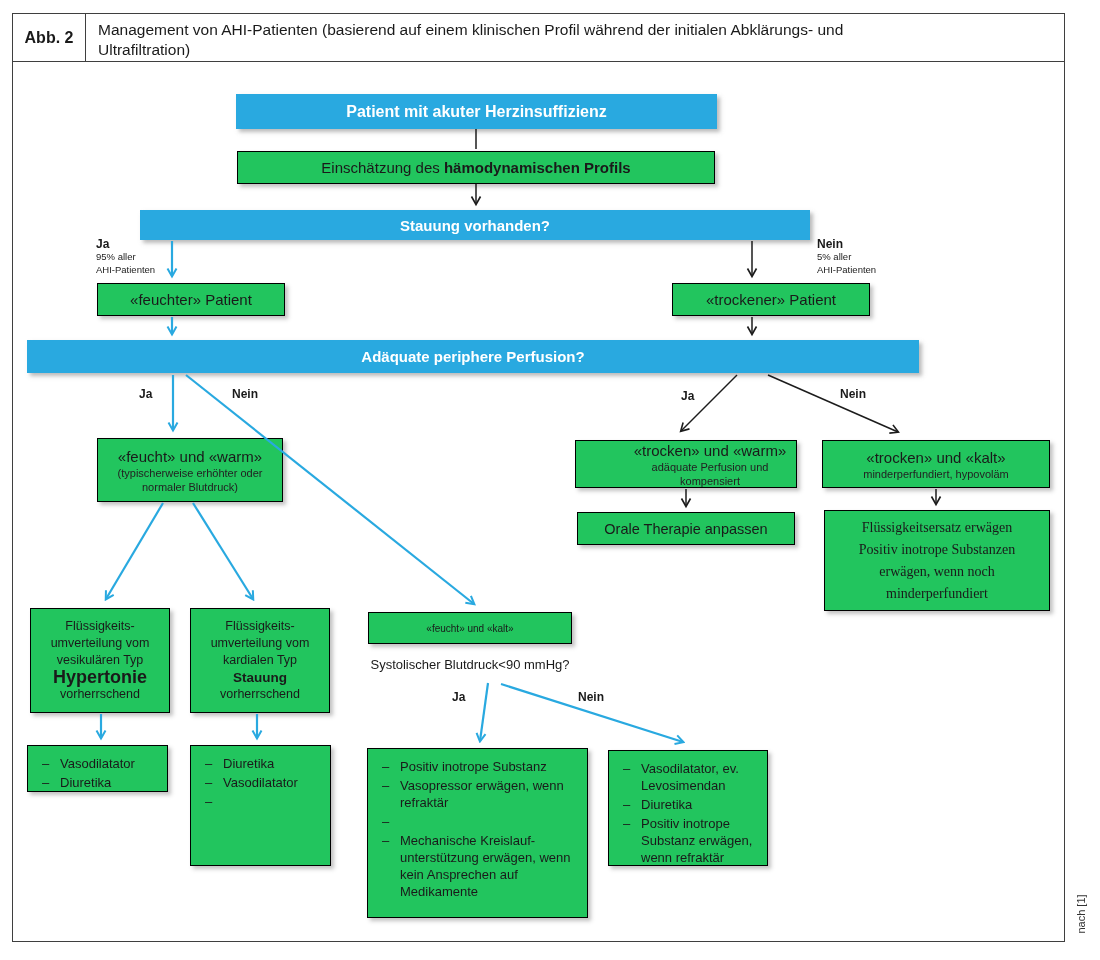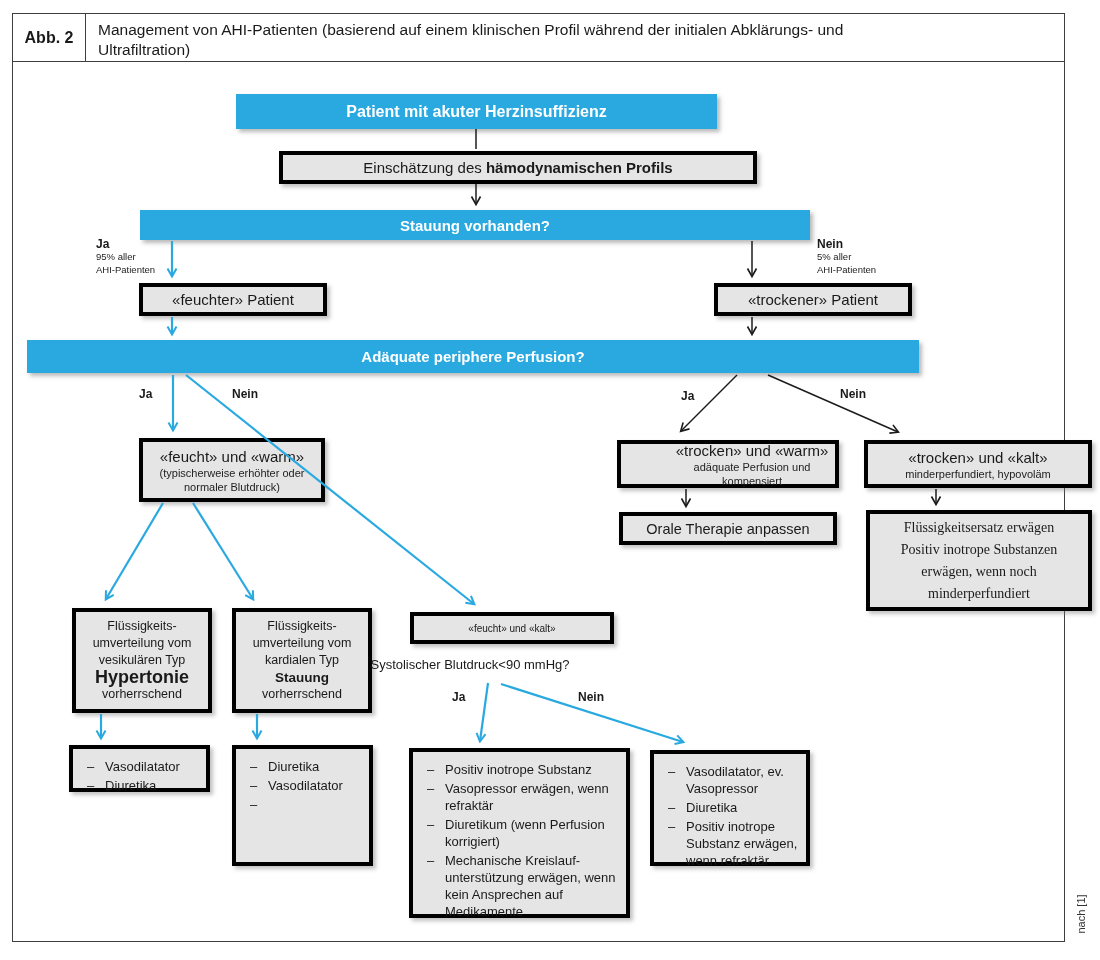--- a/index.html
+++ b/index.html
@@ -20,24 +20,23 @@
     display:flex; align-items:center; justify-content:center; font-weight:bold; font-size:16px;
   }
   .header-title { flex:1; padding:6px 8px 0 12px; font-size:15.5px; line-height:20px; }
 
   .bluebar {
     position:absolute; background:#29a9e0; color:#ffffff; z-index:2;
     display:flex; align-items:center; justify-content:center; text-align:center;
     font-weight:bold; box-shadow:3px 3px 4px rgba(120,120,120,0.5);
   }
   .wbox {
-    position:absolute; background:#e5e5e5; border:4px solid #000000; box-sizing:border-box; z-index:2;
+    position:absolute; background:#22c55e; border:1px solid #000000; box-sizing:border-box; z-index:2;
     display:flex; flex-direction:column; align-items:center; justify-content:center; text-align:center;
     box-shadow:3px 3px 4px rgba(120,120,120,0.45);
-    margin-left:42px;
   }
   .listbox {
     align-items:stretch; justify-content:flex-start; text-align:left; padding:8px 4px 6px 2px;
   }
   .li { display:flex; font-size:13px; line-height:17px; margin:1px 0; }
   .li .dash { width:30px; flex:none; padding-left:12px; box-sizing:border-box; }
   .li .lt { flex:1; }
 
   .sub { font-size:11px; line-height:14px; color:#222; }
   .lblgroup { position:absolute; z-index:2; }
@@ -176,32 +175,31 @@
     <div class="li">
         <span class="dash">–</span>
         <span class="lt">Positiv inotrope Substanz</span>
       </div>
     <div class="li">
         <span class="dash">–</span>
         <span class="lt">Vasopressor erwägen, wenn refraktär</span>
       </div>
     <div class="li">
         <span class="dash">–</span>
-        <span class="lt">Diuretikum (wenn Perfusion korrigiert)</span>
       </div>
     <div class="li">
         <span class="dash">–</span>
         <span class="lt">Mechanische Kreislauf-unterstützung erwägen, wenn kein Ansprechen auf Medikamente</span>
       </div>
   </div>
 
   <div class="wbox listbox" style="left:608px; top:750px; width:160px; height:116px;">
     <div class="li">
         <span class="dash">–</span>
-        <span class="lt">Vasodilatator, ev. Vasopressor</span>
+        <span class="lt">Vasodilatator, ev. Levosimendan</span>
       </div>
     <div class="li">
         <span class="dash">–</span>
         <span class="lt">Diuretika</span>
       </div>
     <div class="li">
         <span class="dash">–</span>
         <span class="lt">Positiv inotrope Substanz erwägen, wenn refraktär</span>
       </div>
   </div>

